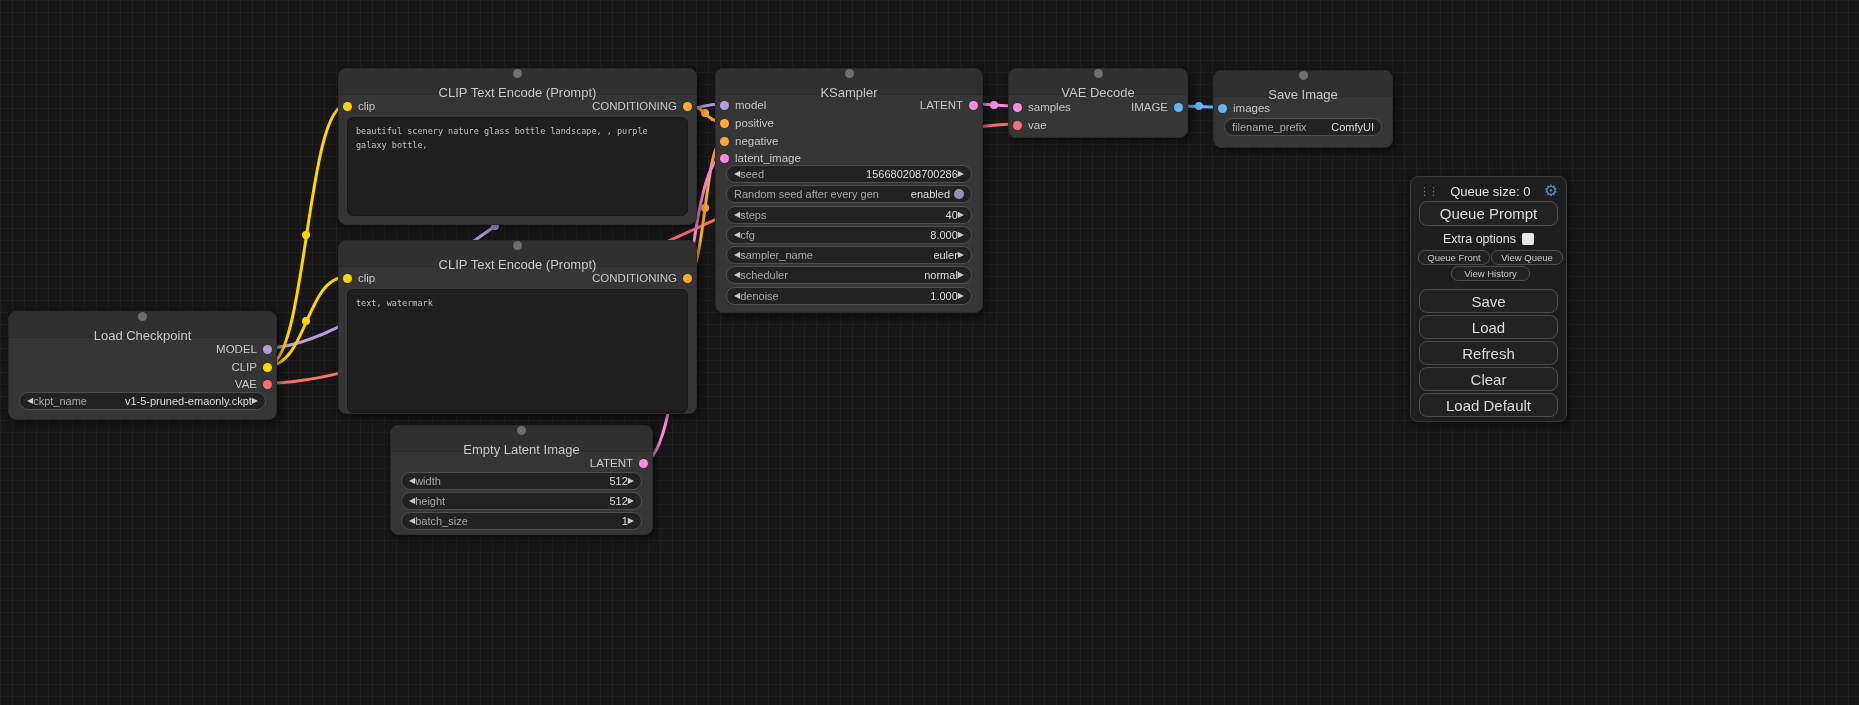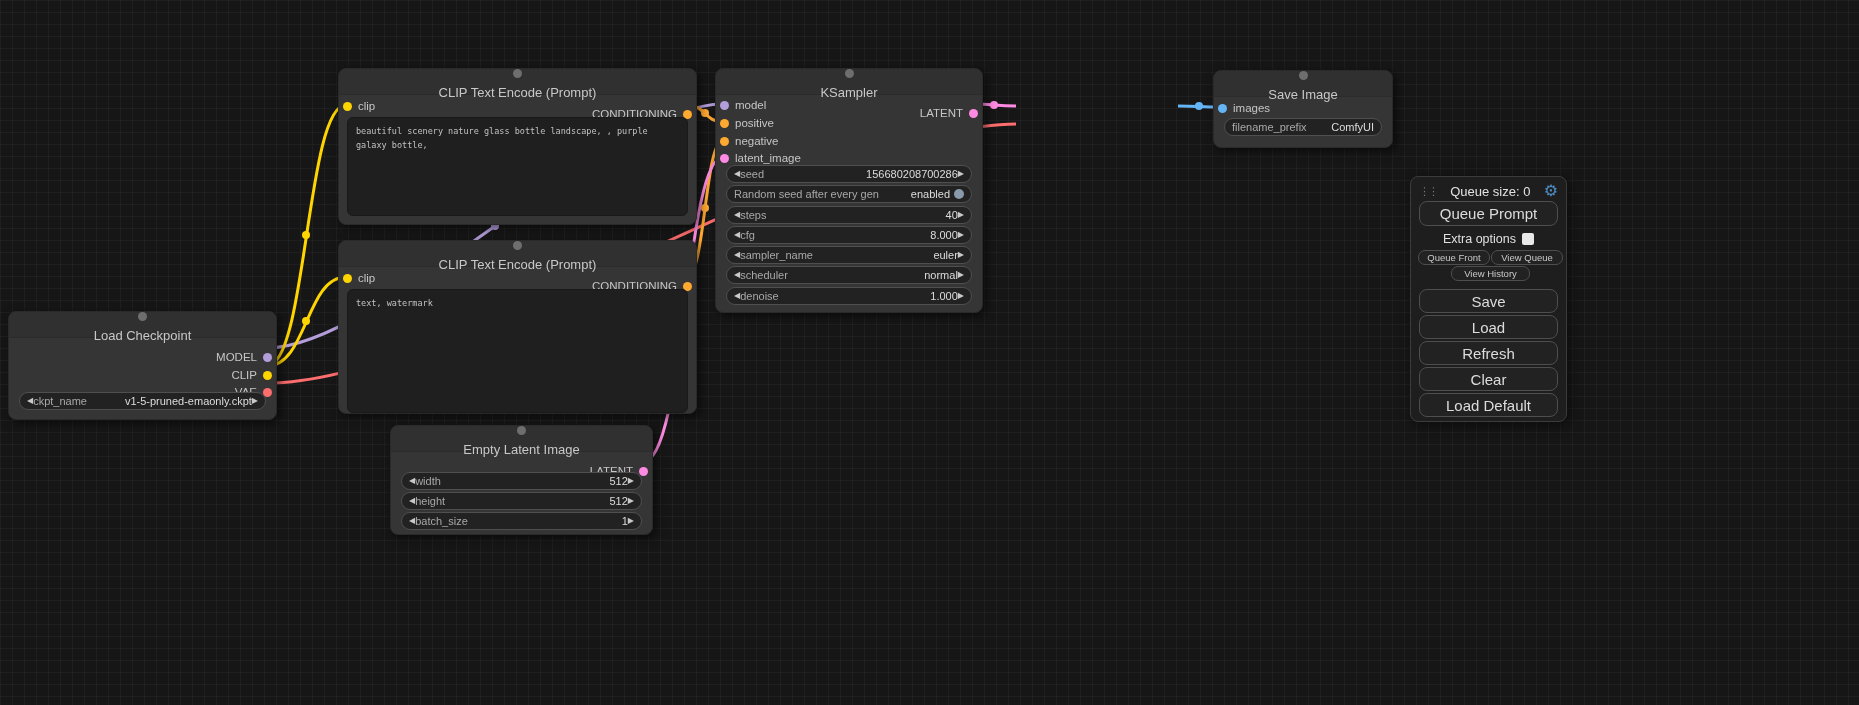--- a/index.html
+++ b/index.html
@@ -22,21 +22,21 @@
     border-radius:8px;box-shadow:3px 3px 10px rgba(0,0,0,.55);
   }
   .ntitle{
     height:26px;display:flex;align-items:center;gap:7px;padding:0 10px;
     font-size:13px;color:#c8c8c8;background:#303030;
     border-radius:7px 7px 0 0;border-bottom:1px solid #2b2b2b;box-sizing:border-box;flex-direction:column;
   }
   .tdot{width:9px;height:9px;border-radius:50%;flex:none;}
   .slot{position:absolute;height:16px;display:flex;align-items:center;gap:6px;font-size:11.5px;color:#c6c6c6;white-space:nowrap;}
   .slot.in{left:4px;}
-  .slot.out{right:4px;margin-top:8px;}
+  .slot.out{right:4px;}
   .sdot{width:9px;height:9px;border-radius:50%;flex:none;}
   .widget{
     position:absolute;left:10px;right:10px;height:18px;box-sizing:border-box;
     background:#222;border:1px solid #4f4f4f;border-radius:9px;
     display:flex;align-items:center;padding:0 7px;font-size:11px;white-space:nowrap;
   }
   .widget .arr{font-size:8px;color:#c9c9c9;line-height:1;}
   .widget .wname{color:#a8a8a8;overflow:hidden;text-overflow:ellipsis;}
   .widget .wval{margin-left:auto;color:#dcdcdc;}
   .togdot{width:10px;height:10px;border-radius:50%;flex:none;margin-left:4px;}
@@ -242,20 +242,38 @@
       <span class="arr">▶</span>
     </div>
     <div class="widget" style="top:218px">
       <span class="arr">◀</span>
       <span class="wname">denoise</span>
       <span class="wval">1.000</span>
       <span class="arr">▶</span>
     </div>
   </div>
 
+  <div class="node" style="left:1008px;top:68px;width:178px;height:68px">
+    <div class="ntitle">
+      <span class="tdot" style="background: rgb(110, 110, 110);"></span>
+      <span>VAE Decode</span>
+    </div>
+    <div class="slot in" style="top:30px">
+      <span class="sdot" style="background: rgb(255, 138, 226);"></span>
+      <span>samples</span>
+    </div>
+    <div class="slot in" style="top:48px">
+      <span class="sdot" style="background: rgb(255, 110, 110);"></span>
+      <span>vae</span>
+    </div>
+    <div class="slot out" style="top:30px">
+      <span>IMAGE</span>
+      <span class="sdot" style="background: rgb(100, 181, 246);"></span>
+    </div>
+  </div>
 
   <div class="node" style="left:1213px;top:70px;width:178px;height:76px">
     <div class="ntitle">
       <span class="tdot" style="background: rgb(110, 110, 110);"></span>
       <span>Save Image</span>
     </div>
     <div class="slot in" style="top:29px">
       <span class="sdot" style="background: rgb(100, 181, 246);"></span>
       <span>images</span>
     </div>

